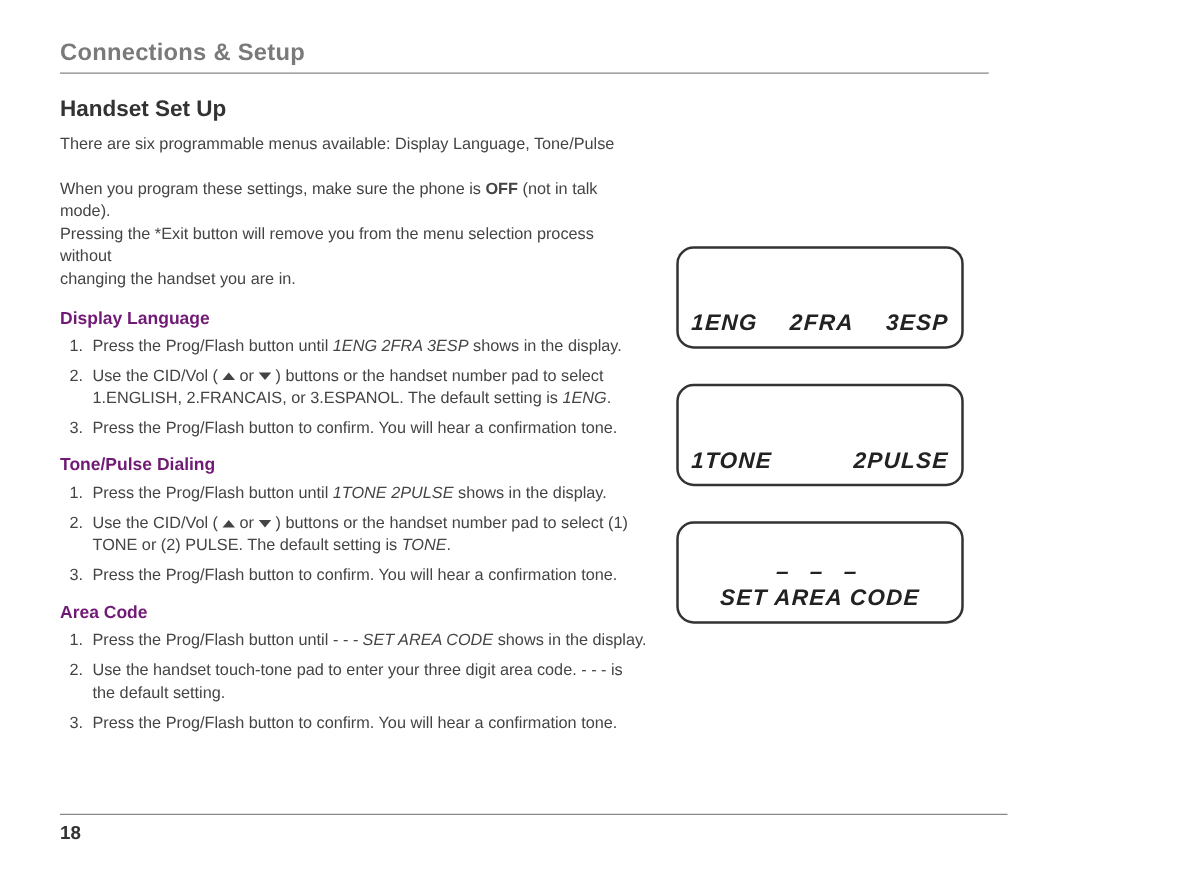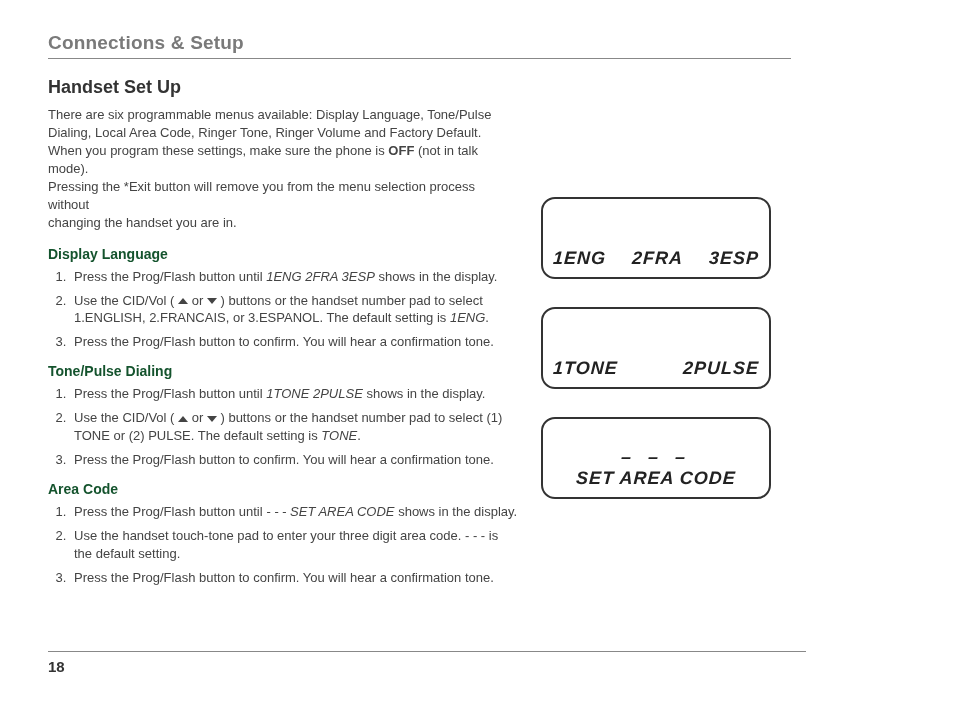--- a/index.html
+++ b/index.html
@@ -51,21 +51,21 @@
   .intro {
     font-size: 13px;
     line-height: 1.38;
     color: #444;
     margin-bottom: 14px;
   }
   .bold { font-weight: 700; }
   .h3 {
     font-size: 14px;
     font-weight: 700;
-    color: #14532d;
+    color: #701a75;
     margin: 12px 0 6px 0;
   }
   ol.steps {
     margin: 0 0 10px 0;
     padding-left: 22px;
     font-size: 13px;
     color: #444;
   }
   ol.steps li {
     line-height: 1.38;
@@ -137,21 +137,21 @@
     <span class="header-title">Connections &amp; Setup</span>
   </div>
 
   <div class="columns">
     <div class="left">
 
       <div class="h2">Handset Set Up</div>
 
       <div class="intro">
         <span>There are six programmable menus available: Display Language, Tone/Pulse</span><br>
-        <span>Dialing, Local Area Code, Ringer Tone, Ringer Volume and Factory Default.</span><br>
+        <br>
         <span>When you program these settings, make sure the phone is </span><span class="bold">OFF</span><span> (not in talk mode).</span><br>
         <span>Pressing the *Exit button will remove you from the menu selection process without</span><br>
         <span>changing the handset you are in.</span>
       </div>
 
       <div class="h3">Display Language</div>
       <ol class="steps">
         <li>
           <span>Press the Prog/Flash button until </span><span class="ital">1ENG 2FRA 3ESP</span><span> shows in the display.</span>
         </li>

